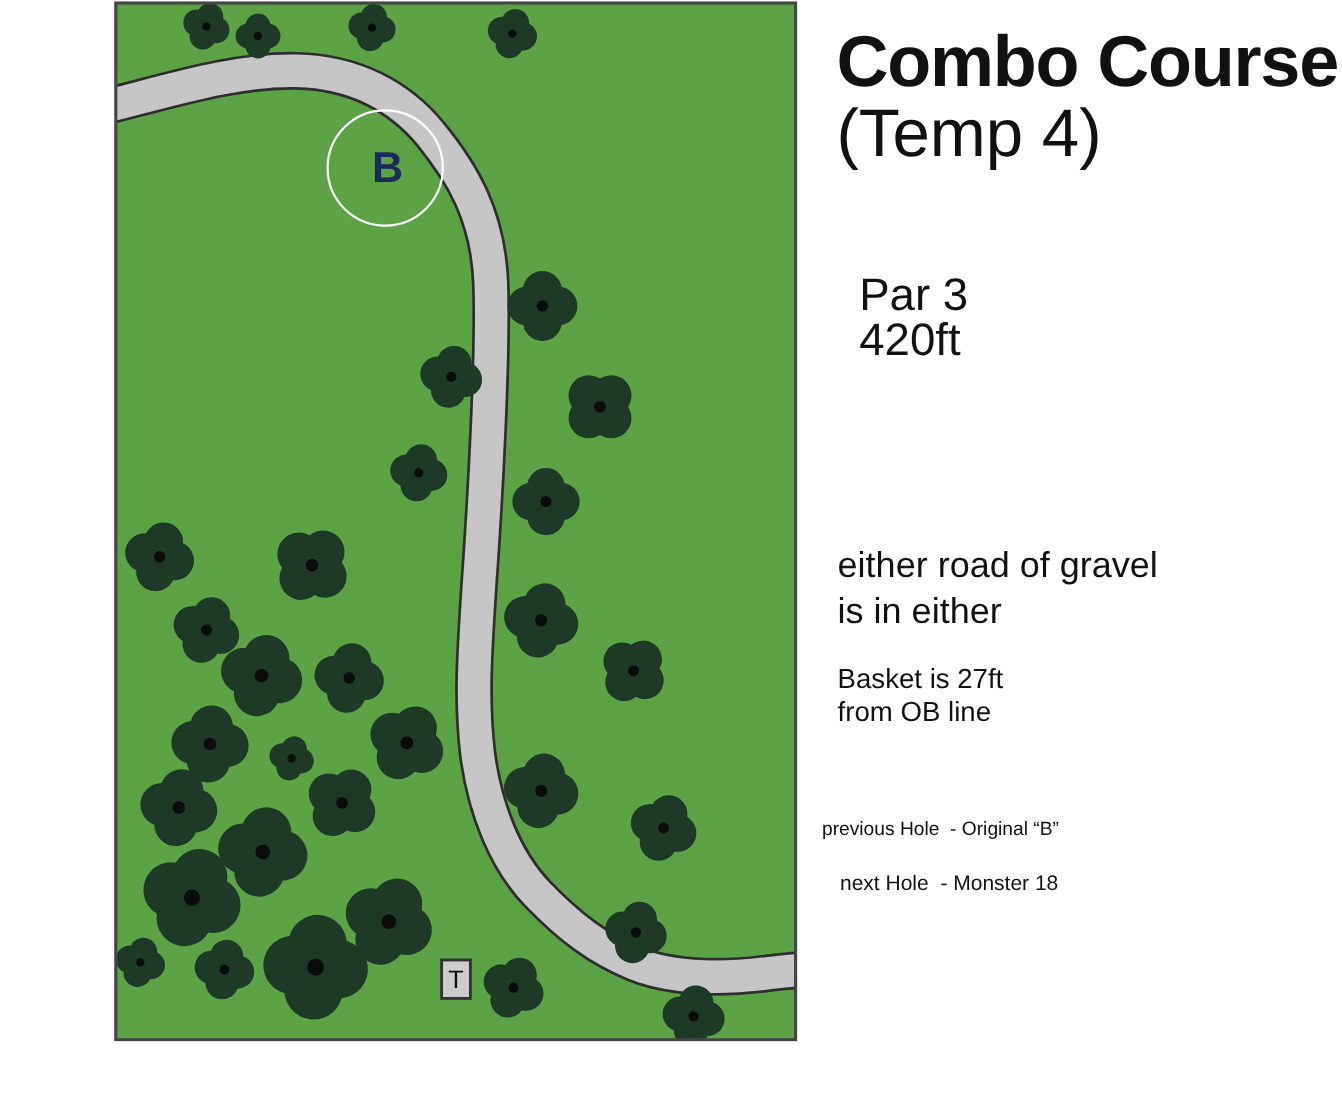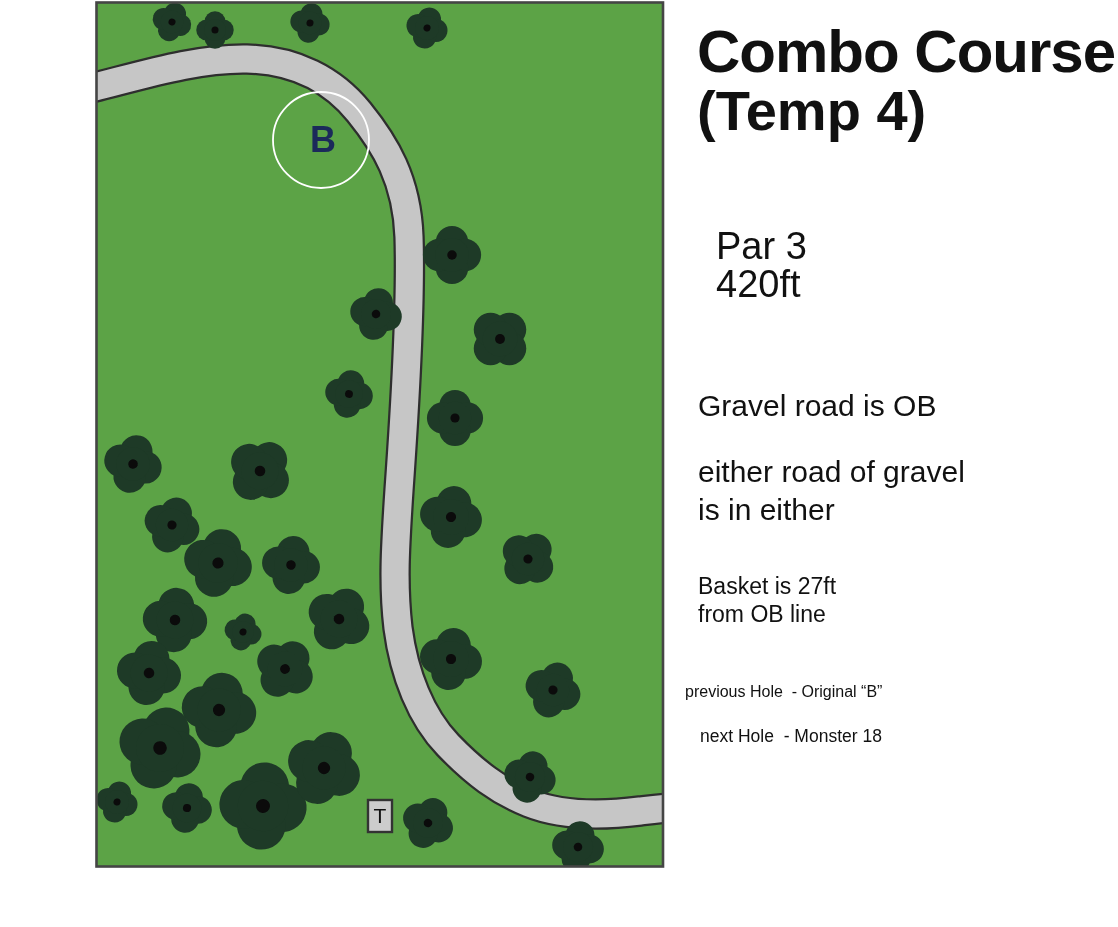--- a/index.html
+++ b/index.html
@@ -5,25 +5,25 @@
   html,body { margin:0; padding:0; background:#ffffff; }
   .page {
     position:relative; width:1118px; height:927px; background:#ffffff;
     overflow:hidden; font-family:"Liberation Sans", sans-serif; color:#111111;
   }
   .map-wrap { position:absolute; left:95px; top:0; width:570px; height:868px; }
   .map-wrap svg { display:block; }
 
   .panel-item { position:absolute; white-space:nowrap; }
   .title    { left:697px; top:4px;   font-size:60px; font-weight:700; letter-spacing:-1px; line-height:1.05;margin-top:16px; }
-  .subtitle { left:697px; top:82px;  font-size:56px; font-weight:700; line-height:1.05; }
+  .subtitle { left:697px; top:82px;  font-size:56px; font-weight:400; line-height:1.05; }
   .stats    { left:716px; top:227px; font-size:38px; line-height:38px; }
   .rule1    { left:698px; top:387px; font-size:30px; line-height:38px; }
   .rule2    { left:698px; top:453px; font-size:30px; line-height:38px; }
-  .basket-note { left:698px; top:551px; font-size:23px; line-height:28px;margin-top:21px; }
+  .basket-note { left:698px; top:551px; font-size:23px; line-height:28px; }
   .nav-prev { left:685px; top:683px; font-size:16px; white-space:pre-wrap; }
   .nav-next { left:700px; top:726px; font-size:17.5px; white-space:pre-wrap; }
 
   .basket-label { font:bold 36px "Liberation Sans", sans-serif; }
   .tee-label    { font:21px "Liberation Sans", sans-serif; }
 </style>
 </head>
 <body>
 
 <div class="page">
@@ -311,21 +311,20 @@
   </div>
 
   <div class="panel-item title">Combo Course</div>
   <div class="panel-item subtitle">(Temp 4)</div>
 
   <div class="panel-item stats">
     <div>Par 3</div>
     <div>420ft</div>
   </div>
 
-  <div class="panel-item rule1">Gravel road is OB</div>
 
   <div class="panel-item rule2">
     <div>either road of gravel</div>
     <div>is in either</div>
   </div>
 
   <div class="panel-item basket-note">
     <div>Basket is 27ft</div>
     <div>from OB line</div>
   </div>

